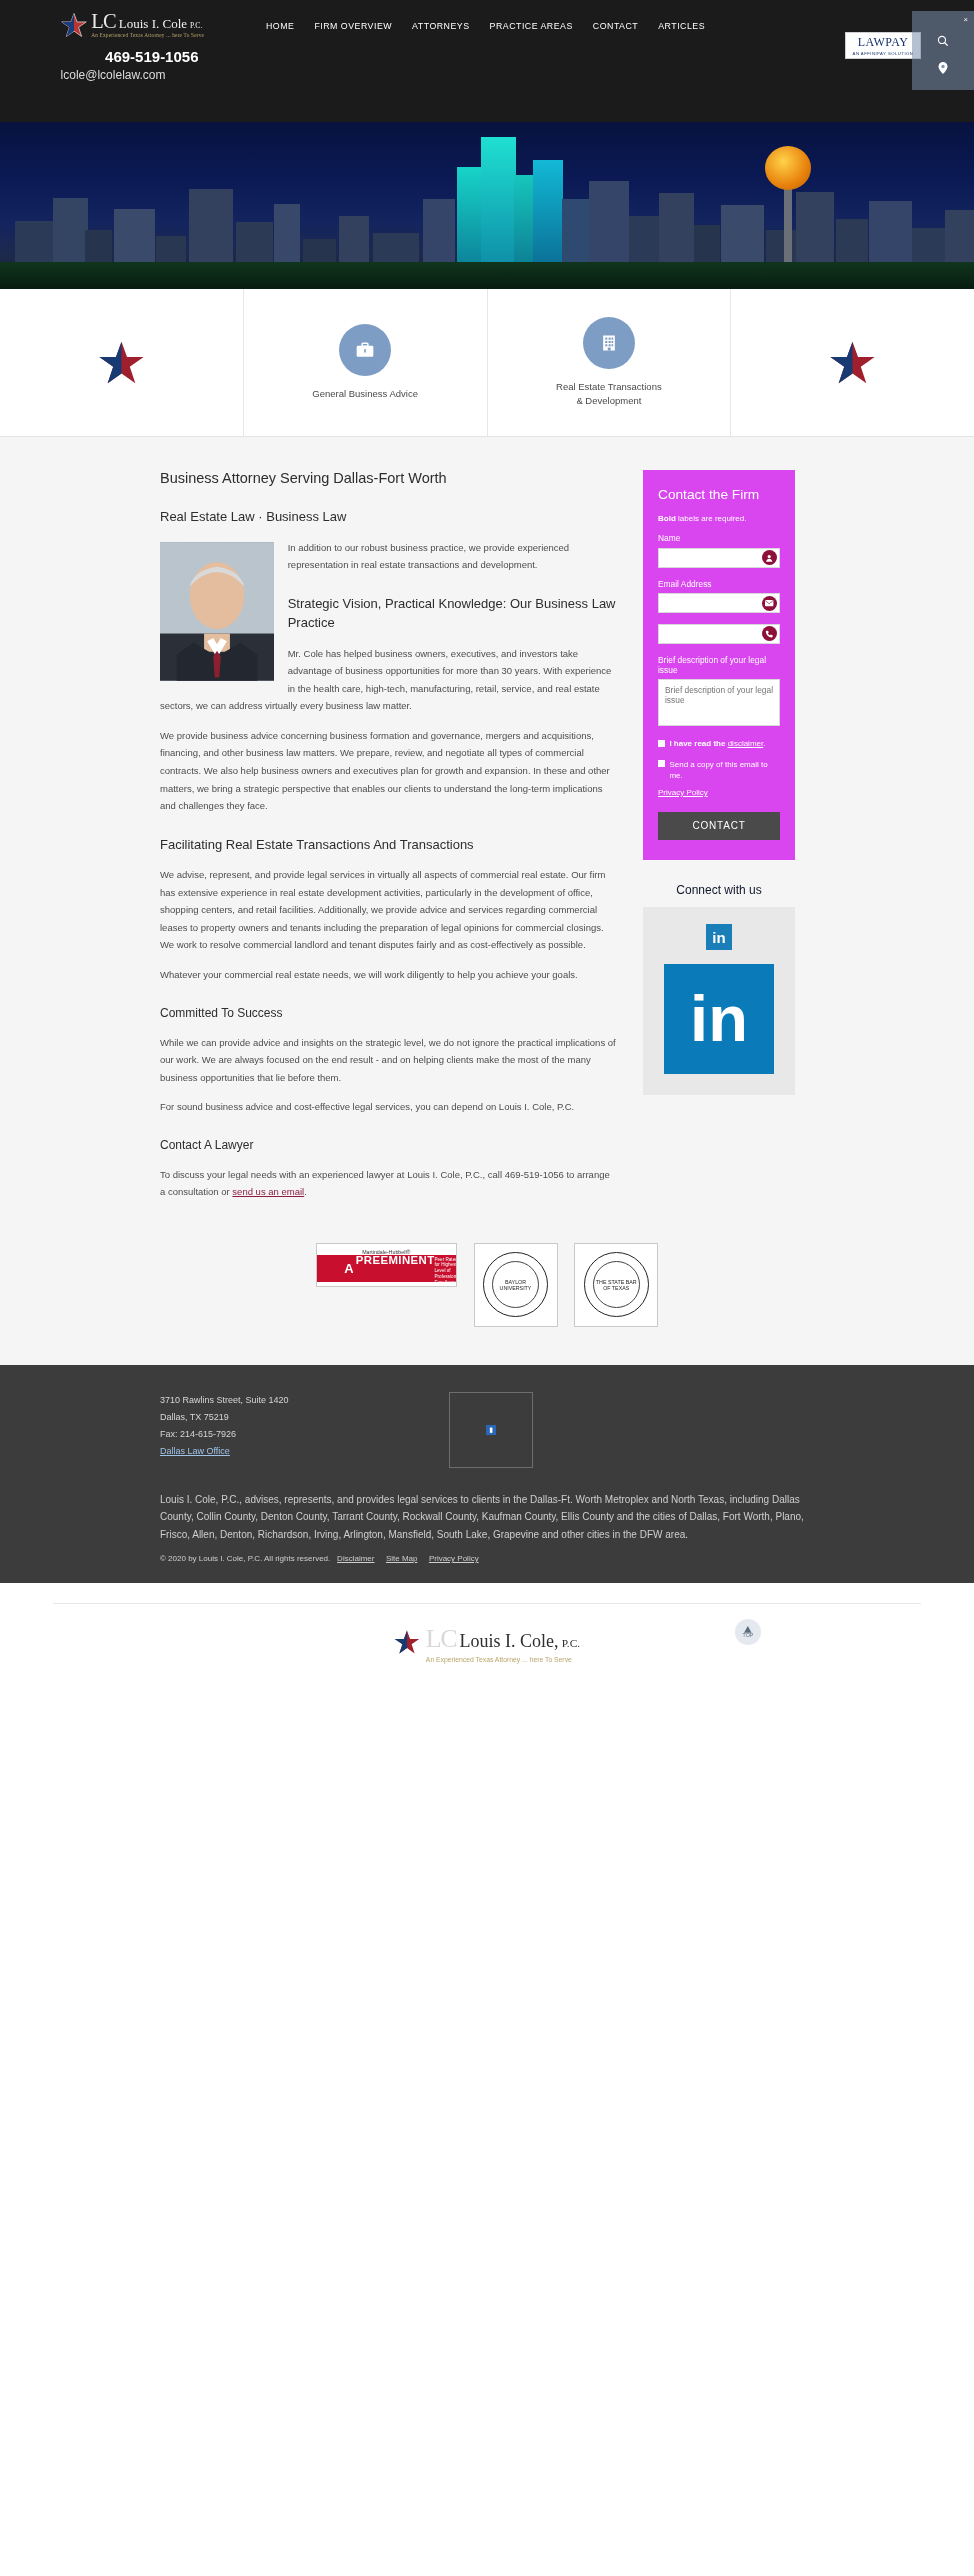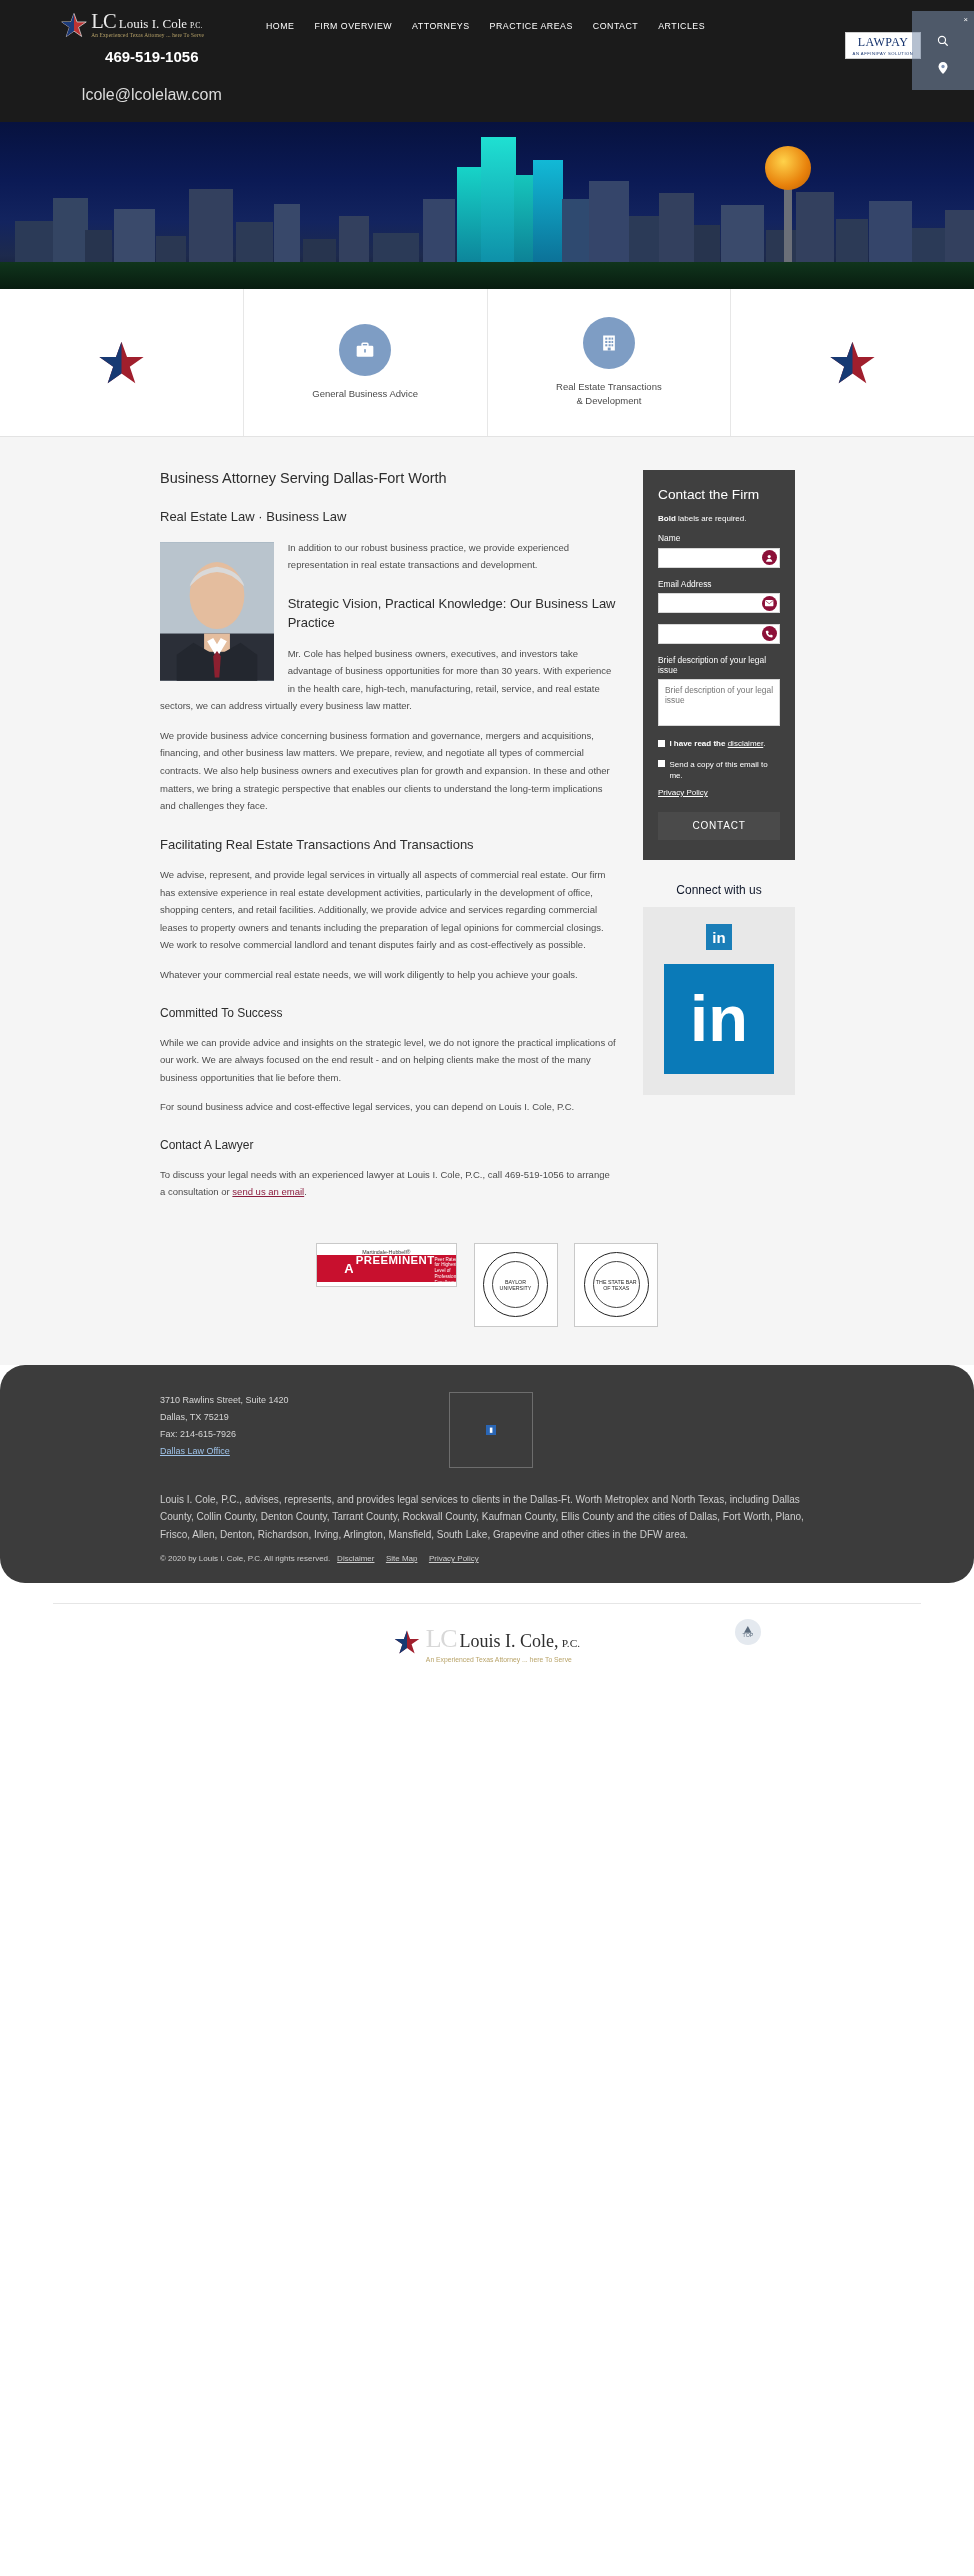--- a/index.html
+++ b/index.html
@@ -30,21 +30,21 @@
   .logo-block { width:190px; padding-left:7.6px; }
   .logo-row { display:flex; align-items:center; gap:4.6px;}
   .logo-star { width:26px; height:26px; position:relative; }
   .logo-star svg { display:block; }
   .logo-text { font-family:"Liberation Serif", serif; line-height:1; }
   .logo-lc { font-size:20.5px; color:#e9e9e9; letter-spacing:-0.8px;}
   .logo-name { font-size:13px; color:#f2f2f2; font-family:"Liberation Serif", serif;}
   .logo-pc { font-size:7.6px; color:#f2f2f2;}
   .logo-tag { font-size:5.3px; color:#b9a46a; margin-top:2.3px; letter-spacing:0.2px;}
   .phone { font-size:15px; font-weight:bold; color:#fff; margin-top:9px; text-align:center;}
-  .email { font-size:16px; color:#dcdcdc; margin-top:21px; text-align:center;}
+  .email { font-size:12px; color:#dcdcdc; margin-top:3px; text-align:left;}
 
   .nav { flex:1; padding-top:10.7px; padding-left:23px;}
   .nav ul { list-style:none; margin:0; padding:0; display:flex; gap:20px;}
   .nav li { font-size:8.8px; letter-spacing:0.5px; color:#fff; text-transform:uppercase; cursor:pointer;}
 
   .lawpay {
     margin-top:21px;
     margin-left:auto;
     width:76px;
     background:#fff;
@@ -119,21 +119,21 @@
     width:114px;height:139px;
     margin:3px 13.7px 7.6px 0;
     background:linear-gradient(160deg,#9fb0c0,#6d7f90);
     overflow:hidden;
     position:relative;
   }
 
   
   .sidebar { width:152px; }
   .contact-card {
-    background:#404040;
+    background:#d946ef;
     color:#fff;
     padding:16.7px 15px 20px;
   }
   .contact-card h2 { font-size:13.7px; font-weight:normal; margin:0 0 12px;}
   .req-note { font-size:8px; margin:0 0 10.7px;}
   .req-note b { font-weight:bold;}
   .fld-label { font-size:8.4px; margin:0 0 4.6px;}
   .fld-wrap { position:relative; margin-bottom:10.7px;}
   .fld {
     width:100%; height:20px;
@@ -185,21 +185,21 @@
   .av-sq { width:26px; background:#c8102e; color:#fff; font-weight:bold; font-size:13px; display:flex;align-items:center;justify-content:center;padding-left:36px;}
   .av-mid { flex:1; background:#c8102e; color:#fff; display:flex;flex-direction:row; justify-content:center; padding-left:3px;}
   .av-pre { font-size:11.4px; font-weight:bold; letter-spacing:0.4px; line-height:1;}
   .av-sub { font-size:4.6px; line-height:1.25; margin-top:1.5px;}
   .av-year { width:26px; background:#eaeaea; color:#333; font-size:8.4px; font-weight:bold; display:flex;align-items:center;justify-content:center;}
   .badge-seal { width:84px;height:84px;border:0.8px solid #c9c9c9;background:#fff;display:flex;align-items:center;justify-content:center;}
   .seal-circle { width:65px;height:65px;border-radius:50%;border:1.5px solid #222; position:relative; display:flex;align-items:center;justify-content:center;}
   .seal-inner { width:47px;height:47px;border-radius:50%;border:0.8px solid #444; display:flex;align-items:center;justify-content:center; font-size:5.3px; text-align:center; line-height:1.2; color:#222;}
 
   
-  .footer { background:#3c3c3c; color:#d6d6d6; padding:27px 0 20px;border-radius:25px;}
+  .footer { background:#3c3c3c; color:#d6d6d6; padding:27px 0 20px;}
   .footer-top { width:868px; margin:0 auto; display:flex; padding:0 107px;}
   .f-addr { width:289px; font-size:9px; line-height:1.9;}
   .f-addr a { color:#9fc3e8; text-decoration:underline;}
   .f-map { width:84px;height:76px;border:0.8px solid #6d6d6d; display:flex;align-items:center;justify-content:center;}
   .f-map .m-ic { width:10.7px;height:10.7px;background:#2a66b5; color:#fff; font-size:6.8px; display:flex;align-items:center;justify-content:center;}
   .f-legal { width:868px; margin:23px auto 0; padding:0 107px; font-size:10px; line-height:1.75; color:#cfcfcf;}
   .f-copy { width:868px; margin:10.7px auto 0; padding:0 107px; font-size:8px; color:#cfcfcf;}
   .f-copy a { text-decoration:underline; color:#cfcfcf; margin:0 4.6px;}
 
   

